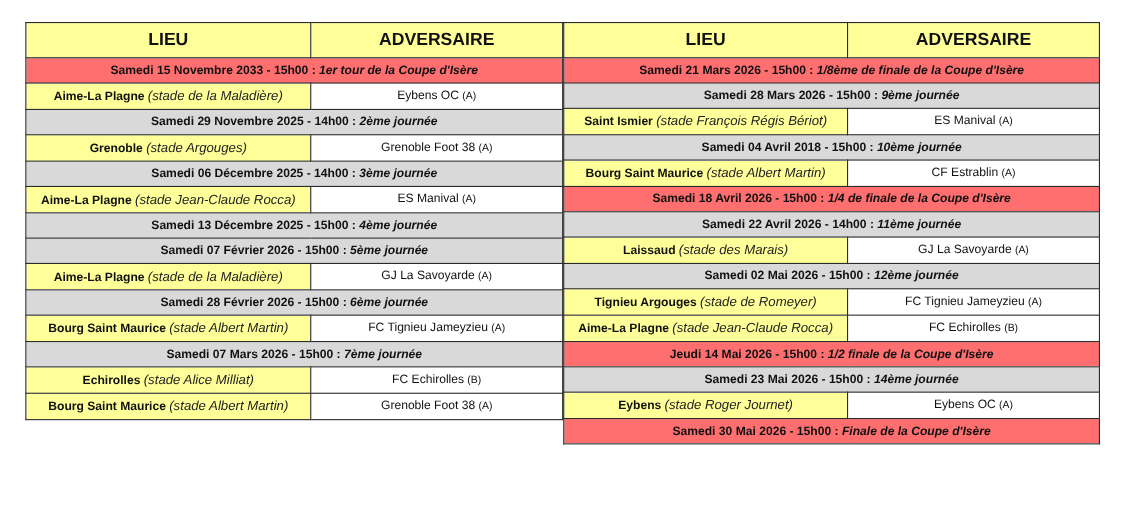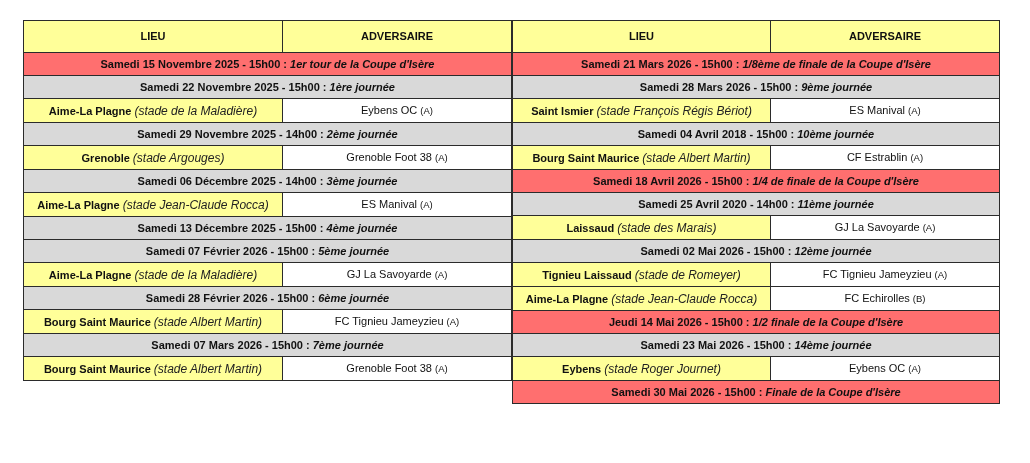--- a/index.html
+++ b/index.html
@@ -3,21 +3,21 @@
 <meta charset="utf-8">
 <style>
   html, body { margin: 0; padding: 0; background: #ffffff; }
   body { width: 1030px; height: 463px; position: relative; overflow: hidden;
          font-family: "Liberation Sans", sans-serif; color: #111; }
   .tbl { position: absolute; top: 20px; border-collapse: collapse; table-layout: fixed; }
   .tbl.left { left: 23px; width: 489px; }
   .tbl.right { left: 512px; width: 488px; }
   .tbl td, .tbl th { border: 1px solid #2b2b2b; padding: 0; text-align: center;
          font-size: 11px; height: 22px; line-height: 22px; white-space: nowrap; overflow: hidden; }
-  .tbl th { height: 31px; line-height: 31px; background: #ffff99; font-weight: bold; font-size: 11px; margin-top: 18px; }
+  .tbl th { height: 31px; line-height: 31px; background: #ffff99; font-weight: bold; font-size: 16px; margin-top: 18px; }
   .row-league td { background: #d9d9d9; font-weight: bold; }
   .row-cup td { background: #ff6f6f; font-weight: bold; }
   .row-match td.lieu { background: #ffff99; }
   .row-match td.adv { background: #ffffff; }
   .lieu .city { font-weight: bold; }
   .lieu .stade { font-style: italic; font-size: 12px; margin-left: 3px; color: #222; }
   .adv .team { }
   .adv .tag { font-size: 9.5px; margin-left: 3px; }
   .ev { font-style: italic; text-align: right; }
   col.c1 { width: 259px; }
@@ -32,24 +32,21 @@
       <col>
     </colgroup>
   <thead>
     <tr>
       <th>LIEU</th>
       <th>ADVERSAIRE</th>
     </tr>
   </thead>
   <tbody>
       <tr class="row-cup">
-        <td colspan="2"><span>Samedi 15 Novembre 2025 - 15h00 : </span><span class="ev">1er tour de la Coupe d'Isère</span></td>
-      </tr>
-      <tr class="row-league">
-        <td colspan="2"><span>Samedi 22 Novembre 2025 - 15h00 : </span><span class="ev">1ère journée</span></td>
+        <td colspan="2"><span>Samedi 15 Novembre 2033 - 15h00 : </span><span class="ev">1er tour de la Coupe d'Isère</span></td>
       </tr>
       <tr class="row-match">
         <td class="lieu"><span class="city">Aime-La Plagne</span><span class="stade">(stade de la Maladière)</span></td>
         <td class="adv"><span class="team">Eybens OC</span><span class="tag">(A)</span></td>
       </tr>
       <tr class="row-league">
         <td colspan="2"><span>Samedi 29 Novembre 2025 - 14h00 : </span><span class="ev">2ème journée</span></td>
       </tr>
       <tr class="row-match">
         <td class="lieu"><span class="city">Grenoble</span><span class="stade">(stade Argouges)</span></td>
@@ -74,20 +71,24 @@
       </tr>
       <tr class="row-league">
         <td colspan="2"><span>Samedi 28 Février 2026 - 15h00 : </span><span class="ev">6ème journée</span></td>
       </tr>
       <tr class="row-match">
         <td class="lieu"><span class="city">Bourg Saint Maurice</span><span class="stade">(stade Albert Martin)</span></td>
         <td class="adv"><span class="team">FC Tignieu Jameyzieu</span><span class="tag">(A)</span></td>
       </tr>
       <tr class="row-league">
         <td colspan="2"><span>Samedi 07 Mars 2026 - 15h00 : </span><span class="ev">7ème journée</span></td>
+      </tr>
+      <tr class="row-match">
+        <td class="lieu"><span class="city">Echirolles</span><span class="stade">(stade Alice Milliat)</span></td>
+        <td class="adv"><span class="team">FC Echirolles</span><span class="tag">(B)</span></td>
       </tr>
       <tr class="row-match">
         <td class="lieu"><span class="city">Bourg Saint Maurice</span><span class="stade">(stade Albert Martin)</span></td>
         <td class="adv"><span class="team">Grenoble Foot 38</span><span class="tag">(A)</span></td>
       </tr>
     </tbody>
 </table>
 
 <table class="tbl right">
   <colgroup>
@@ -115,31 +116,31 @@
         <td colspan="2"><span>Samedi 04 Avril 2018 - 15h00 : </span><span class="ev">10ème journée</span></td>
       </tr>
       <tr class="row-match">
         <td class="lieu"><span class="city">Bourg Saint Maurice</span><span class="stade">(stade Albert Martin)</span></td>
         <td class="adv"><span class="team">CF Estrablin</span><span class="tag">(A)</span></td>
       </tr>
       <tr class="row-cup">
         <td colspan="2"><span>Samedi 18 Avril 2026 - 15h00 : </span><span class="ev">1/4 de finale de la Coupe d'Isère</span></td>
       </tr>
       <tr class="row-league">
-        <td colspan="2"><span>Samedi 25 Avril 2020 - 14h00 : </span><span class="ev">11ème journée</span></td>
+        <td colspan="2"><span>Samedi 22 Avril 2026 - 14h00 : </span><span class="ev">11ème journée</span></td>
       </tr>
       <tr class="row-match">
         <td class="lieu"><span class="city">Laissaud</span><span class="stade">(stade des Marais)</span></td>
         <td class="adv"><span class="team">GJ La Savoyarde</span><span class="tag">(A)</span></td>
       </tr>
       <tr class="row-league">
         <td colspan="2"><span>Samedi 02 Mai 2026 - 15h00 : </span><span class="ev">12ème journée</span></td>
       </tr>
       <tr class="row-match">
-        <td class="lieu"><span class="city">Tignieu Laissaud</span><span class="stade">(stade de Romeyer)</span></td>
+        <td class="lieu"><span class="city">Tignieu Argouges</span><span class="stade">(stade de Romeyer)</span></td>
         <td class="adv"><span class="team">FC Tignieu Jameyzieu</span><span class="tag">(A)</span></td>
       </tr>
       <tr class="row-match">
         <td class="lieu"><span class="city">Aime-La Plagne</span><span class="stade">(stade Jean-Claude Rocca)</span></td>
         <td class="adv"><span class="team">FC Echirolles</span><span class="tag">(B)</span></td>
       </tr>
       <tr class="row-cup">
         <td colspan="2"><span>Jeudi 14 Mai 2026 - 15h00 : </span><span class="ev">1/2 finale de la Coupe d'Isère</span></td>
       </tr>
       <tr class="row-league">

